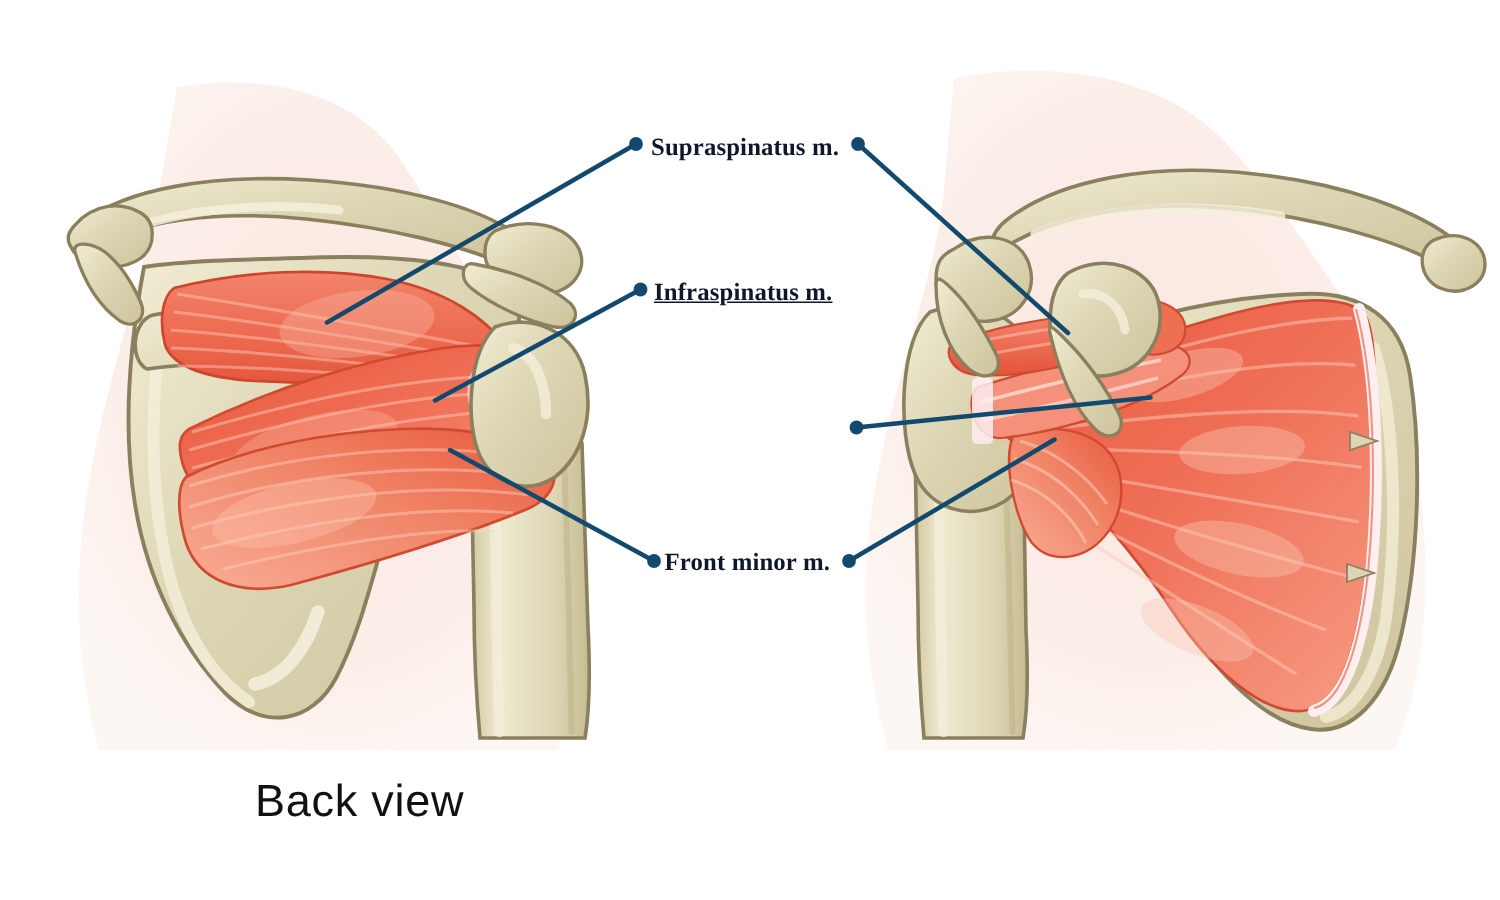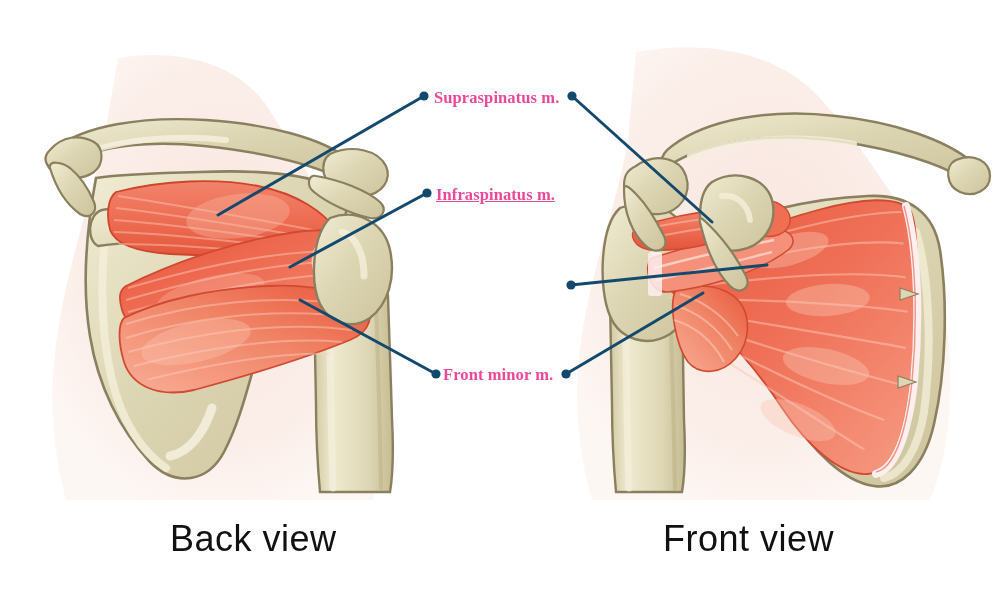--- a/index.html
+++ b/index.html
@@ -8,33 +8,33 @@
     background:#ffffff;
     font-family:"Liberation Sans", sans-serif;
     overflow:hidden;
     position:relative;
   }
   #stage{position:absolute;inset:0;width:1000px;height:600px;}
   .view-caption{
     position:absolute;
     font-family:"Liberation Sans", sans-serif;
     font-weight:300;
-    font-size:36px;
+    font-size:30px;
     letter-spacing:0.5px;
     color:#111111;
     white-space:nowrap;
   }
   #caption-back{left:170px;top:518px;}
   #caption-front{left:663px;top:518px;}
   .anno-label{
     position:absolute;
     font-family:"Liberation Serif", serif;
     font-weight:700;
     font-size:16.5px;
-    color:#ec4899;
+    color:#0f172a;
     white-space:nowrap;
     letter-spacing:0.1px;
   }
   #label-supraspinatus{left:434px;top:88px;}
   #label-infraspinatus{left:436px;top:185px;text-decoration:underline;}
   #label-subscapularis{left:434px;top:275px;}
   #label-teresminor{left:443px;top:365px;}
 </style>
 </head>
 <body>
@@ -312,15 +312,14 @@
       <circle cx="566" cy="374" r="4.6"></circle>
     </g>
   </svg>
 
   
   <div class="anno-label" id="label-supraspinatus">Supraspinatus m.</div>
   <div class="anno-label" id="label-infraspinatus">Infraspinatus m.</div>
   <div class="anno-label" id="label-teresminor">Front minor m.</div>
 
   <div class="view-caption" id="caption-back">Back view</div>
-  <div class="view-caption" id="caption-front">Front view</div>
 
 </div>
 
 </body></html>

